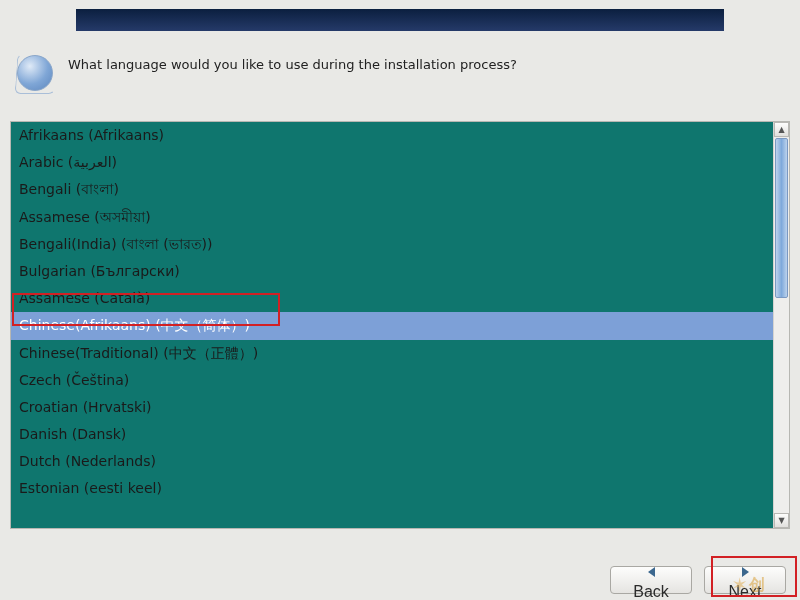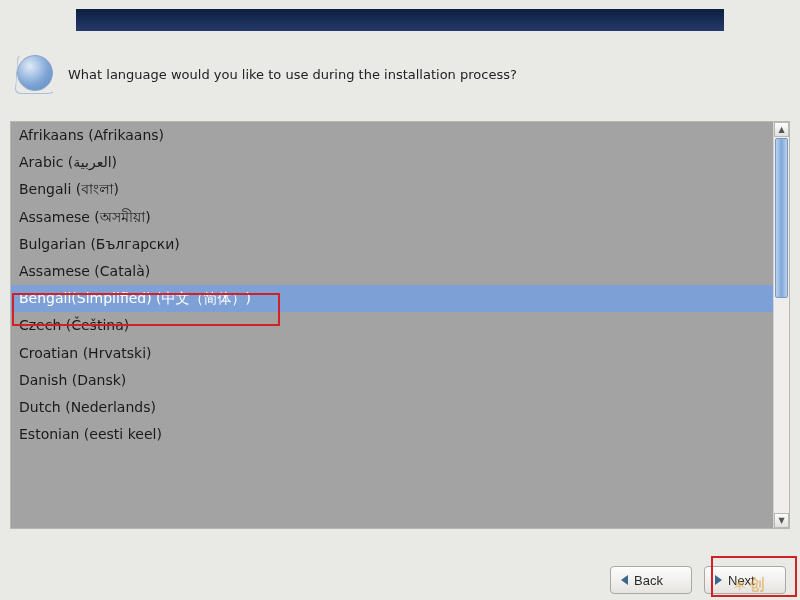--- a/index.html
+++ b/index.html
@@ -10,41 +10,41 @@
     background: #e9e9e6;
     overflow: hidden;
     position: relative;
   }
   .topbar {
     position: absolute; top: 9px; left: 76px; right: 76px; height: 22px;
     background: linear-gradient(#0b1f3f,#253a69);
   }
   .header {
     position: absolute; top: 54px; left: 16px; right: 16px;
-    display: flex; align-items: center; gap: 12px;
+    display: flex; align-items: flex-start; gap: 12px;
   }
   .globe {
     width: 40px; height: 40px; flex: 0 0 40px; position: relative;
   }
   .globe-circle {
     width: 36px; height: 36px; border-radius: 50%;
     background: radial-gradient(circle at 35% 30%, #dfeaf7, #7fa6d6 55%, #5c86bd);
     border: 1px solid #8aa6c9;
     position: absolute; top: 1px; left: 1px;
   }
   .globe-ring {
     position: absolute; inset: 0;
     border: 1px solid #a9bed8; border-radius: 6px;
     border-right-color: transparent; border-top-color: transparent;
     transform: skewX(-4deg);
   }
   .header-text { line-height: 1.35; color: #222; padding-top: 2px; }
   .listbox {
     position: absolute; top: 121px; left: 10px; right: 10px; bottom: 71px;
-    background: #a3a3a3;
+    background: #0f766e;
     border: 1px solid #b7b7b2;
     display: flex;
   }
   .listbox-inner {
     flex: 1 1 auto;
     overflow-y: hidden;
     position: relative;
   }
   .listbox-inner ul { list-style: none; }
   .listbox-inner li {
@@ -88,23 +88,24 @@
     position: absolute; bottom: 2px; left: 0; right: 0; height: 36px;
     display: flex; justify-content: flex-end; align-items: center;
     gap: 12px; padding-right: 14px;
   }
   .btn {
     height: 28px; min-width: 82px;
     padding: 0 10px;
     background: linear-gradient(#fdfdfc,#e5e4e1);
     border: 1px solid #a9a8a3; border-radius: 4px;
     display: inline-flex; align-items: center; gap: 6px;
-    font-size: 13px; color: #2b2b2b;
+    font-size: 16px; color: #2b2b2b;
     box-shadow: 0 1px 0 #fcfcfb inset;
     cursor: pointer;
+    flex-direction: column;
   }
   .arrow-left {
     width: 0; height: 0;
     border-top: 5px solid transparent;
     border-bottom: 5px solid transparent;
     border-right: 7px solid #3b678e;
   }
   .arrow-right {
     width: 0; height: 0;
     border-top: 5px solid transparent;
@@ -131,23 +132,25 @@
   <div class="header-text">What language would you like to use during the installation process?</div>
 </div>
 
 <div class="listbox">
   <div class="listbox-inner">
     <ul id="lang-list">
         <li>Afrikaans (Afrikaans)</li>
         <li>Arabic (العربية)</li>
         <li>Bengali (বাংলা)</li>
         <li>Assamese (অসমীয়া)</li>
+        <li>Bengali(India) (বাংলা (ভারত))</li>
         <li>Bulgarian (Български)</li>
         <li>Assamese (Català)</li>
-        <li class="selected">Bengali(Simplified) (中文（简体）)</li>
+        <li class="selected">Chinese(Afrikaans) (中文（简体）)</li>
+        <li>Chinese(Traditional) (中文（正體）)</li>
         <li>Czech (Čeština)</li>
         <li>Croatian (Hrvatski)</li>
         <li>Danish (Dansk)</li>
         <li>Dutch (Nederlands)</li>
         <li>Estonian (eesti keel)</li>
       </ul>
   </div>
   <div class="scrollbar">
     <div class="scrollbtn up">▲</div>
     <div class="scrollthumb"></div>

